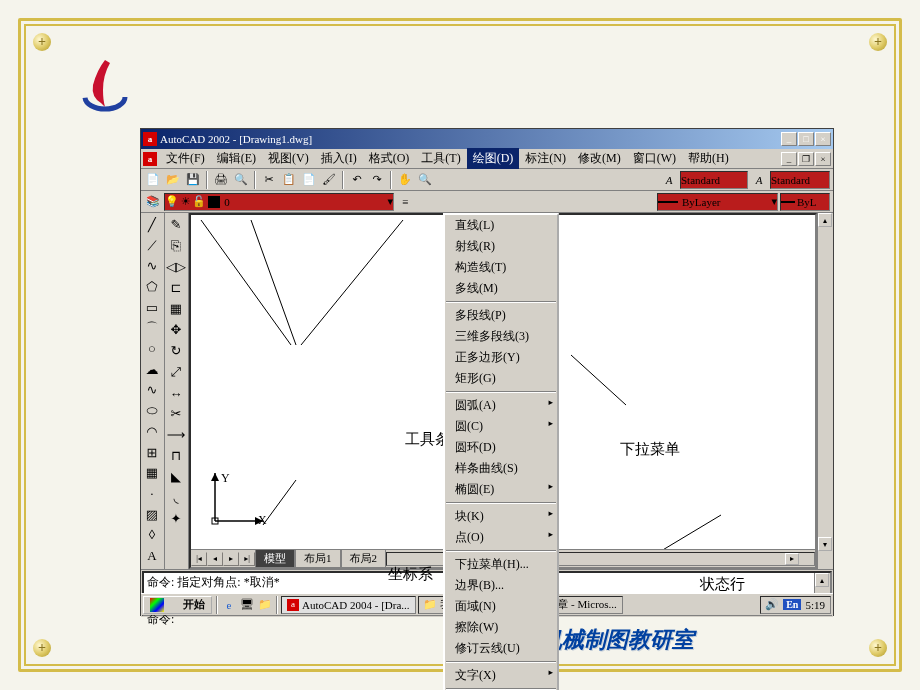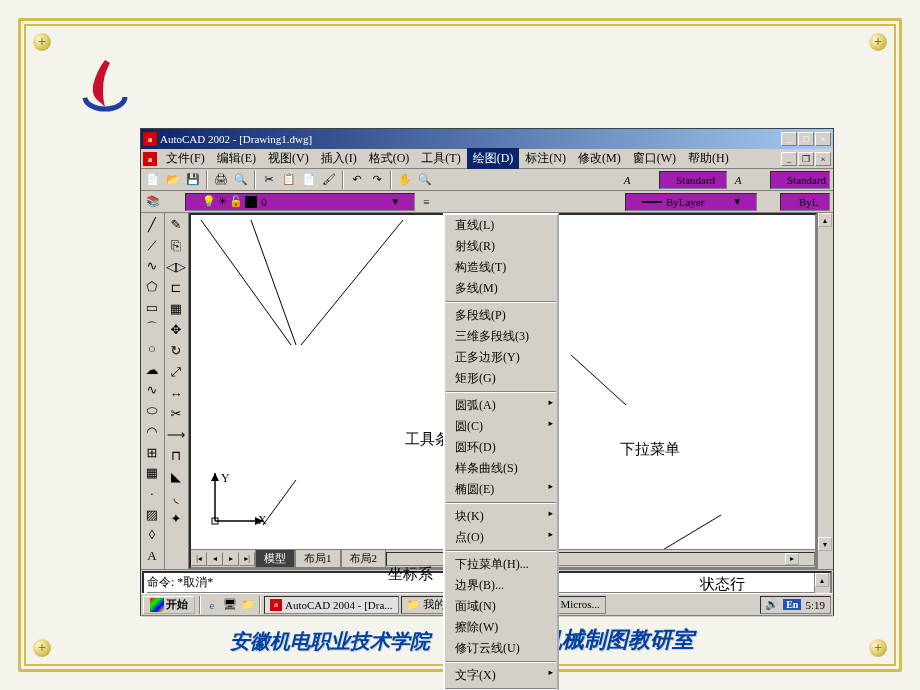--- a/index.html
+++ b/index.html
@@ -23,21 +23,21 @@
   .win-btn { width: 16px; height: 14px; background: #d4d0c8; border: 1px solid #808080; border-top-color: #fff; border-left-color: #fff; font-size: 9px; display: flex; align-items: center; justify-content: center; }
   
   .menubar { height: 20px; background: #d4d0c8; display: flex; align-items: center; padding: 0 2px; font-size: 12px; border-bottom: 1px solid #808080; }
   .menu-item { padding: 2px 6px; cursor: default; }
   .menu-item.active { background: #0a246a; color: #fff; }
   .mdi-btns { margin-left: auto; display: flex; gap: 1px; }
   
   .toolbar { height: 22px; background: #d4d0c8; border-bottom: 1px solid #808080; display: flex; align-items: center; padding: 1px 3px; gap: 2px; }
   .tb-btn { width: 18px; height: 18px; border: 1px solid transparent; display: flex; align-items: center; justify-content: center; font-size: 11px; }
   .tb-sep { width: 1px; height: 18px; border-left: 1px solid #808080; border-right: 1px solid #fff; margin: 0 2px; }
-  .tb-combo { height: 18px; border: 1px inset #808080; background: #a21caf; font-size: 11px; padding: 0 16px; display: flex; align-items: center; margin-left: 21px; }
+  .tb-combo { height: 18px; border: 1px inset #808080; background: #b91c1c; font-size: 11px; padding: 0 0; display: flex; align-items: center; }
   
   .props-toolbar { height: 22px; background: #d4d0c8; border-bottom: 1px solid #808080; display: flex; align-items: center; padding: 1px 3px; gap: 2px; }
   
   .workarea { position: relative; height: 356px; display: flex; }
   .tool-palette { width: 24px; background: #d4d0c8; border-right: 1px solid #808080; display: flex; flex-direction: column; padding: 2px 1px; }
   .tool-palette2 { width: 24px; background: #d4d0c8; border-right: 1px solid #808080; display: flex; flex-direction: column; padding: 2px 1px; }
   .tp-btn { width: 20px; height: 20px; display: flex; align-items: center; justify-content: center; font-size: 13px; color: #000; margin-bottom: 1px; }
   
   .canvas { flex: 1; background: #fff; border: 2px inset #808080; position: relative; overflow: hidden; }
   .canvas-scroll-v { width: 16px; background: #d4d0c8; border-left: 1px solid #808080; position: relative; }
@@ -54,21 +54,21 @@
   .dropdown-menu { position: absolute; left: 302px; top: 0px; width: 116px; background: #d4d0c8; border: 2px outset #fff; z-index: 100; font-size: 12px; }
   .dd-item { padding: 2px 18px 2px 10px; position: relative; }
   .dd-item.has-sub::after { content: "▸"; position: absolute; right: 4px; font-size: 9px; }
   .dd-sep { height: 1px; border-top: 1px solid #808080; border-bottom: 1px solid #fff; margin: 2px 1px; }
   
   .cmdline-area { height: 48px; background: #d4d0c8; border-top: 1px solid #808080; padding: 1px; }
   .cmdline-scroll { height: 100%; background: #fff; border: 2px inset #808080; font-family: "SimSun"; font-size: 12px; padding: 1px 3px; position: relative; }
   .cmd-right-scroll { position: absolute; right: 0; top: 0; bottom: 0; width: 16px; background: #d4d0c8; border-left: 1px solid #808080; }
   
   .taskbar { position: absolute; bottom: 0; left: 0; right: 0; height: 22px; background: #d4d0c8; border-top: 1px solid #fff; display: flex; align-items: center; font-size: 11px; }
-  .start-btn { height: 18px; padding: 0 6px; border: 1px outset #fff; margin: 0 2px; font-weight: bold; color: #000; display: flex; align-items: center; gap: 2px; }
+  .start-btn { height: 18px; padding: 0 6px; border: 1px outset #fff; margin: 0 2px; font-weight: bold; color: #000; display: flex; align-items: center; gap: 19px; }
   .task-btn { height: 18px; border: 1px inset #808080; padding: 0 5px; margin: 0 1px; background: #d4d0c8; display: flex; align-items: center; gap: 3px; max-width: 140px; overflow: hidden; }
   .task-btn.active { border: 1px inset #808080; background: #e0e0e0; }
   .tray { margin-left: auto; border: 1px inset #808080; height: 18px; padding: 0 5px; display: flex; align-items: center; gap: 4px; margin-right: 2px; }
   
   .annotation { position: absolute; font-family: "SimSun"; font-size: 15px; color: #000; pointer-events: none; }
   
   .footer-left { position: absolute; left: 230px; bottom: 35px; color: #0040a0; font-style: italic; font-weight: bold; font-size: 20px; font-family: "KaiTi","SimSun"; text-shadow: 1px 1px 0 #c8d0d8; }
   .footer-right { position: absolute; left: 540px; bottom: 35px; color: #0040a0; font-style: italic; font-weight: bold; font-size: 22px; font-family: "KaiTi","SimSun"; text-shadow: 1px 1px 0 #c8d0d8; }
   
   .lang-ind { background: #2050c0; color: #fff; padding: 0 3px; font-size: 10px; font-weight: bold; }
@@ -154,21 +154,21 @@
       <div class="tb-combo" style="width:230px">
         <span style="color:#f0c000;margin-right:2px">💡</span>
         <span style="margin-right:2px">☀</span>
         <span style="margin-right:2px">🔓</span>
         <span style="width:12px;height:12px;background:#000;display:inline-block;margin-right:4px"></span>
         <span>0</span>
         <span style="margin-left:auto">▾</span>
       </div>
       <div class="tb-btn">≡</div>
       <div style="flex:1"></div>
-      <div class="tb-combo" style="width:132px">
+      <div class="tb-combo" style="width:121px">
         <span style="width:20px;height:2px;background:#000;display:inline-block;margin-right:4px"></span>
         <span>ByLayer</span>
         <span style="margin-left:auto">▾</span>
       </div>
       <div class="tb-combo" style="width:50px">
         <span style="width:14px;height:2px;background:#000;display:inline-block;margin-right:2px"></span>
         <span>ByL</span>
       </div>
     </div>
 
@@ -281,20 +281,21 @@
         <div class="dd-sep"></div>
         <div class="dd-item has-sub">文字(X)</div>
         <div class="dd-sep"></div>
 
       </div>
 
     </div>
 
     <div class="cmdline-area">
       <div class="cmdline-scroll">
+        <div>命令: 指定对角点: *取消*</div>
         <div>命令: *取消*</div>
         <div style="border-top:1px solid #808080;margin-top:1px;padding-top:1px">命令:</div>
         <div class="cmd-right-scroll">
           <div class="scroll-arrow" style="top:0">▴</div>
           <div class="scroll-arrow" style="bottom:0">▾</div>
         </div>
       </div>
     </div>
 
     <div class="taskbar">
@@ -326,15 +327,14 @@
       </div>
     </div>
 
   </div>
 
   <div class="annotation" style="left:405px;top:430px">工具条</div>
   <div class="annotation" style="left:620px;top:440px">下拉菜单</div>
   <div class="annotation" style="left:388px;top:565px">坐标系</div>
   <div class="annotation" style="left:700px;top:575px">状态行</div>
 
-  <div class="footer-left">安徽机电职业技术学院</div>
   <div class="footer-right">机械制图教研室</div>
 </div>
 
 </body></html>

